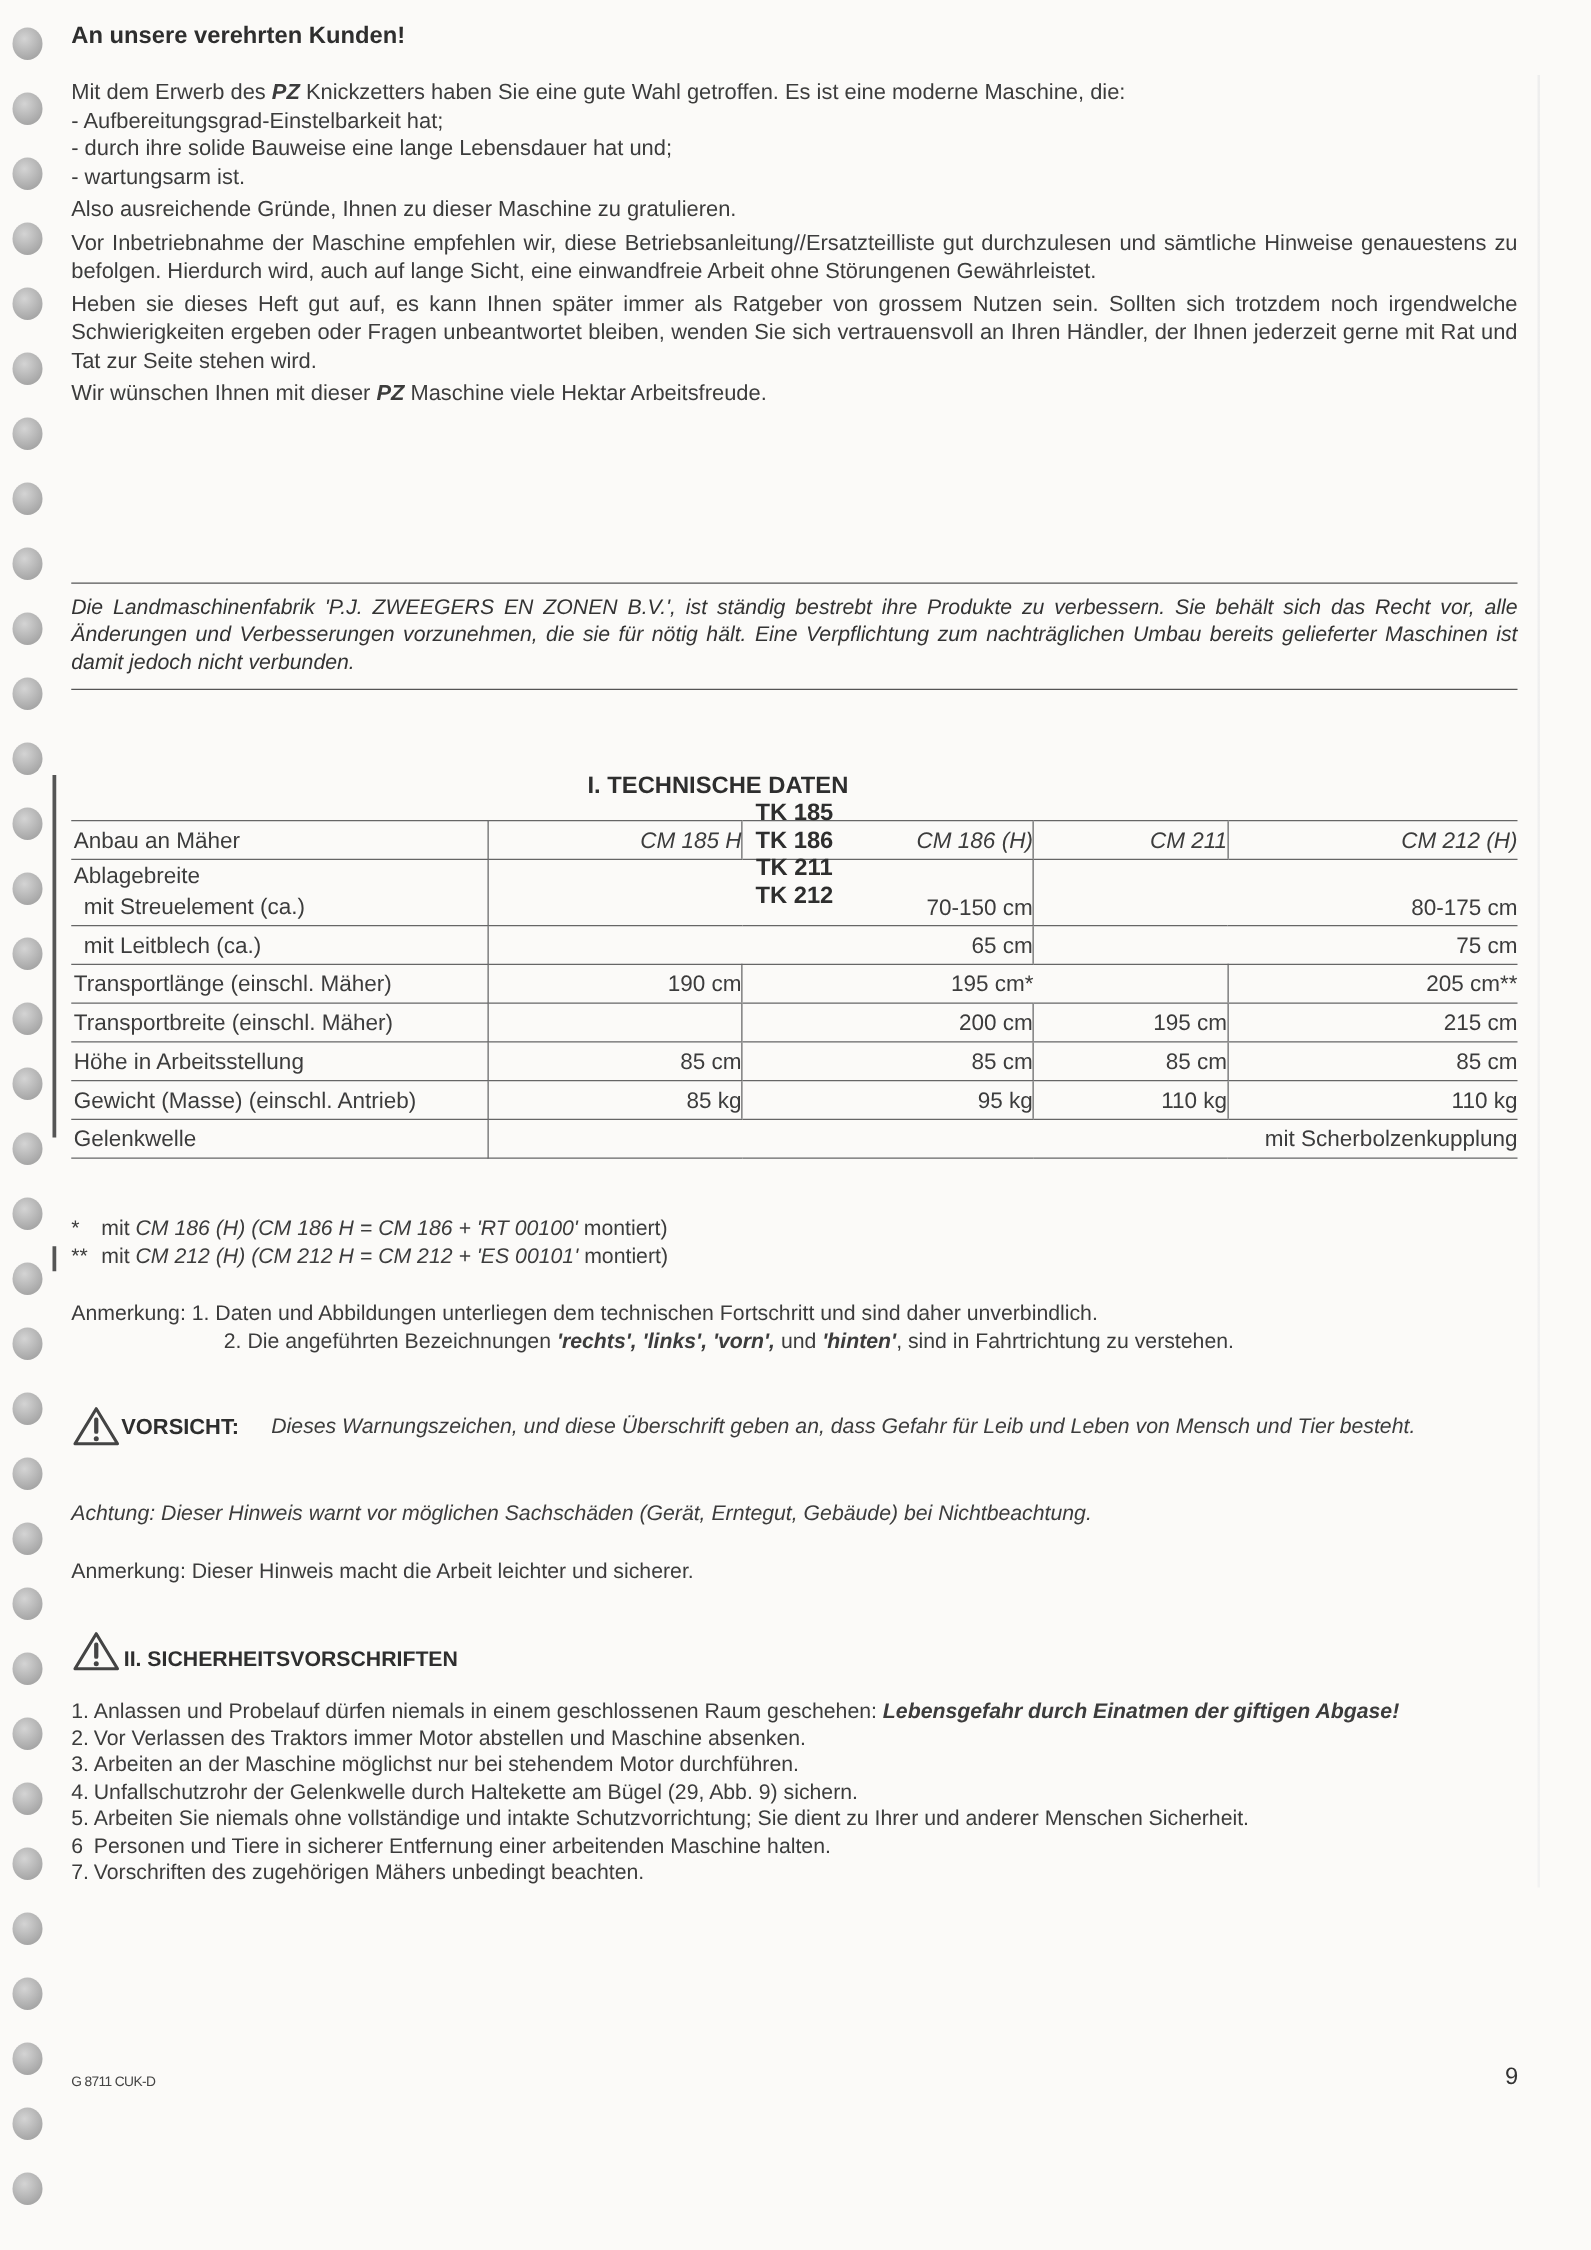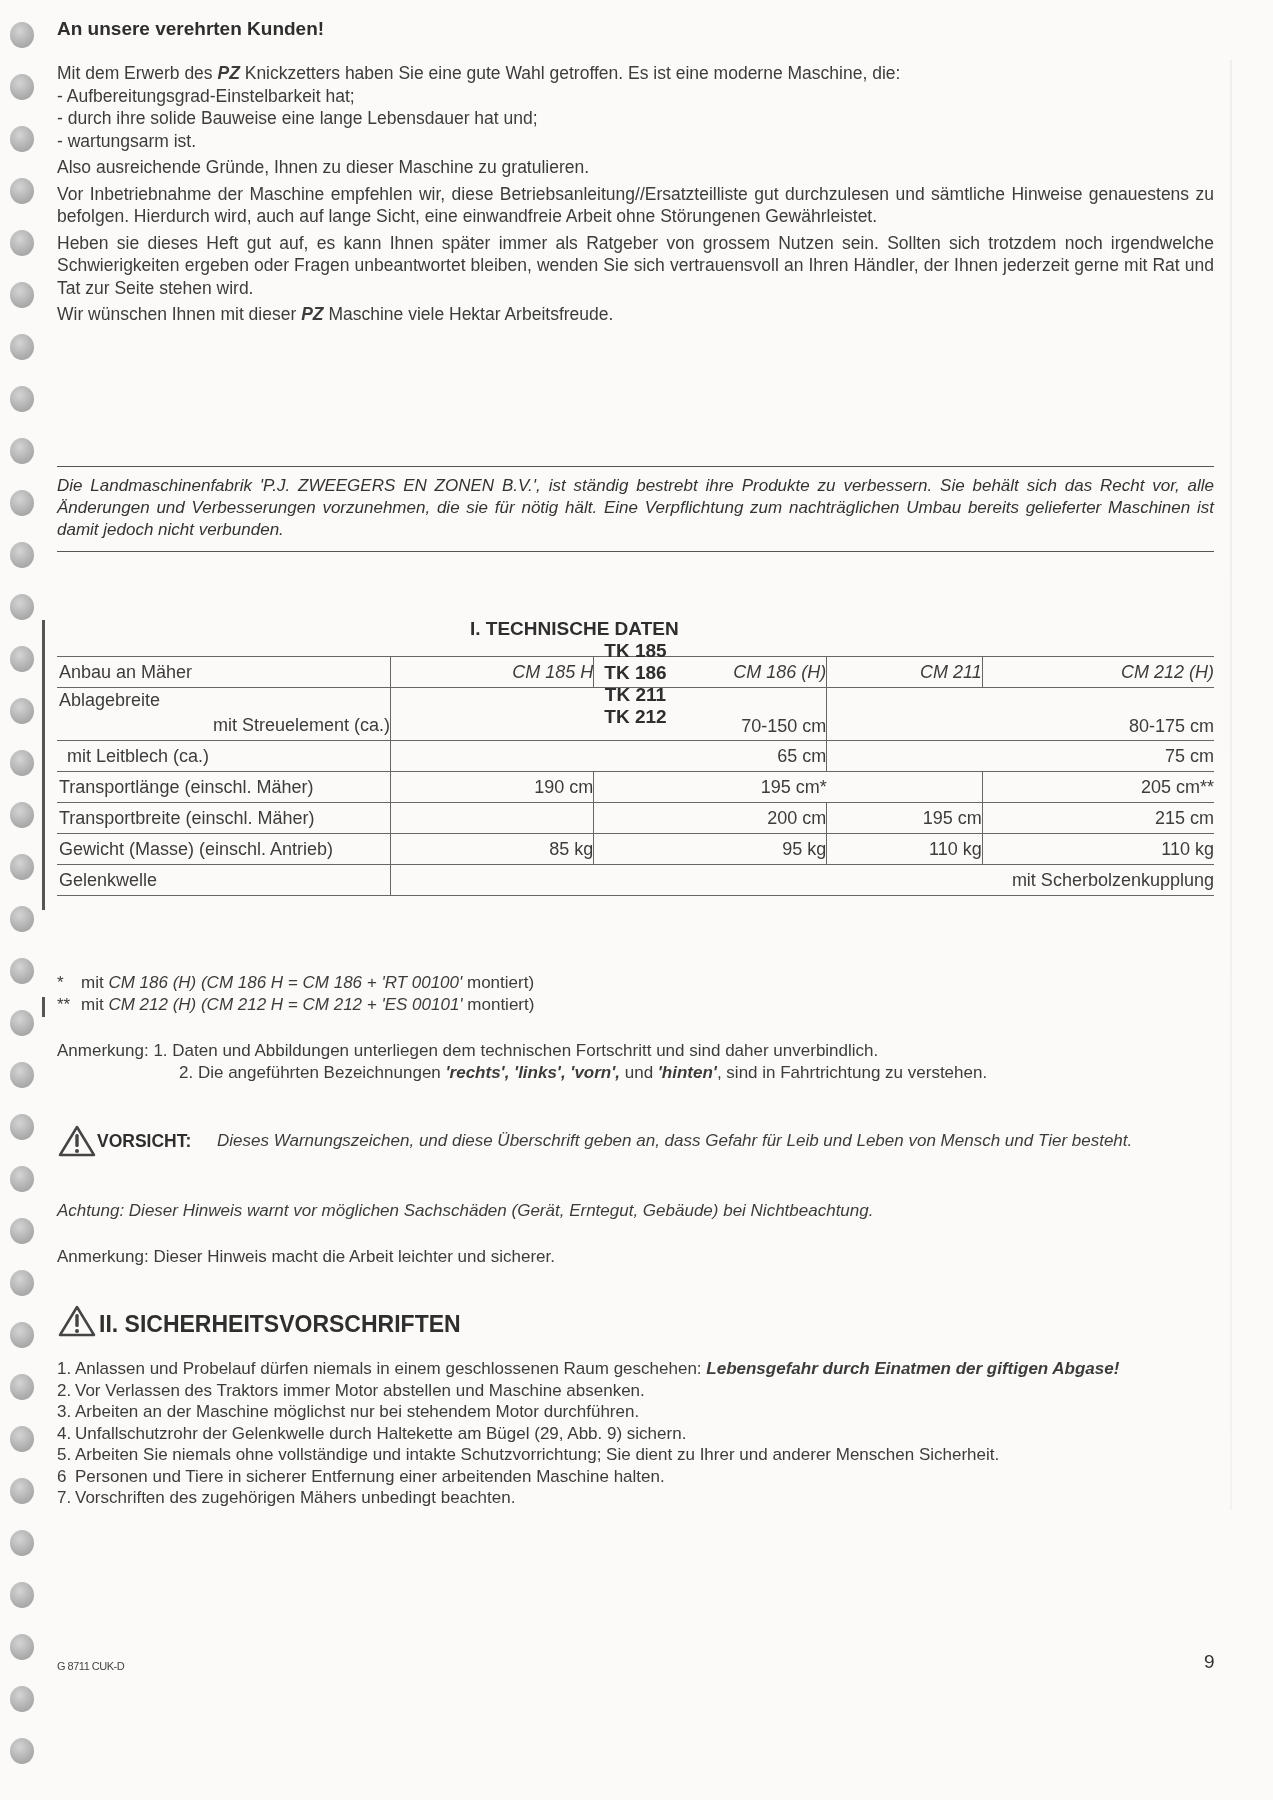--- a/index.html
+++ b/index.html
@@ -38,35 +38,35 @@
   .tk-head .lbl { width: 331px; }
   .tk-head .m { width: 207px; text-align: center; }
   table.tech {
     border-collapse: collapse; width: 1157px; margin-top: 6px; font-size: 18px; color: #3c3c3c;
   }
   table.tech td { border-top: 1.5px solid #666; border-bottom: 1.5px solid #666; padding: 0; height: 30px; text-align: right; }
   table.tech td.lbl { text-align: left; width: 331px; border-right: 1.5px solid #666; padding-left: 2px; }
   table.tech td.v { border-left: 1.5px solid #666; }
   table.tech td.nb { border-left: none; }
   table.tech .ital { font-style: italic; }
-  .sub { padding-left: 8px; text-align: right; }
+  .sub { padding-left: 8px; }
   .foot-notes { position: absolute; top: 972px; font-size: 17px; line-height: 22px; }
   .foot-notes .star { display: inline-block; width: 24px; }
   .fnbar { position: absolute; left: 42px; top: 997px; width: 3px; height: 20px; background: #555; }
   .anm { position: absolute; top: 1040px; width: 1157px; font-size: 17px; line-height: 22px; }
   .anm .row2 { padding-left: 122px; }
   .warn { position: absolute; top: 1130px; width: 1157px; font-size: 17px; line-height: 22px; }
   .warn .hdr { display: flex; }
   .warn .tri { width: 40px; height: 34px; margin-top: -6px; flex-shrink: 0; }
   .warn .lab { font-weight: bold; font-size: 17.5px; color: #2e2e2e; width: 120px; flex-shrink: 0; }
   .warn .txt { font-style: italic; }
   .achtung { position: absolute; top: 1201px; font-style: italic; font-size: 17px; }
   .anm2 { position: absolute; top: 1247px; font-size: 17px; }
   .sec2 { position: absolute; top: 1304px; width: 1157px; }
-  .sec2 .hdr { display: flex; align-items: flex-end; font-weight: bold; font-size: 23px; color: #2e2e2e; }
+  .sec2 .hdr { display: flex; align-items: flex-end; font-weight: bold; font-size: 17px; color: #2e2e2e; }
   .sec2 .tri { width: 40px; height: 34px; margin-right: 2px; }
   .sec2 ol { list-style: none; margin: 20px 0 0 0; padding: 0; font-size: 17px; line-height: 21.5px; }
   .sec2 li { display: flex; }
   .sec2 li .n { width: 18px; flex-shrink: 0; }
   .sec2 li .t { flex: 1; text-align: justify; }
   .sec2 .bi { font-weight: bold; font-style: italic; }
   .footer-code { position: absolute; left: 57px; top: 1660px; font-size: 11px; letter-spacing: -0.5px; color: #444; }
   .page-num { position: absolute; left: 1204px; top: 1651px; font-size: 19px; color: #333; }
 </style>
 </head>
@@ -167,20 +167,27 @@
         <td class="v">205 cm**</td>
       </tr>
       <tr>
         <td class="lbl">Transportbreite (einschl. Mäher)</td>
         <td class="v"></td>
         <td class="v">200 cm</td>
         <td class="v">195 cm</td>
         <td class="v">215 cm</td>
       </tr>
       <tr>
+        <td class="lbl">Höhe in Arbeitsstellung</td>
+        <td class="v">85 cm</td>
+        <td class="v">85 cm</td>
+        <td class="v">85 cm</td>
+        <td class="v">85 cm</td>
+      </tr>
+      <tr>
         <td class="lbl">Gewicht (Masse) (einschl. Antrieb)</td>
         <td class="v">85 kg</td>
         <td class="v">95 kg</td>
         <td class="v">110 kg</td>
         <td class="v">110 kg</td>
       </tr>
       <tr>
         <td class="lbl">Gelenkwelle</td>
         <td class="v" colspan="4">mit Scherbolzenkupplung</td>
       </tr>

